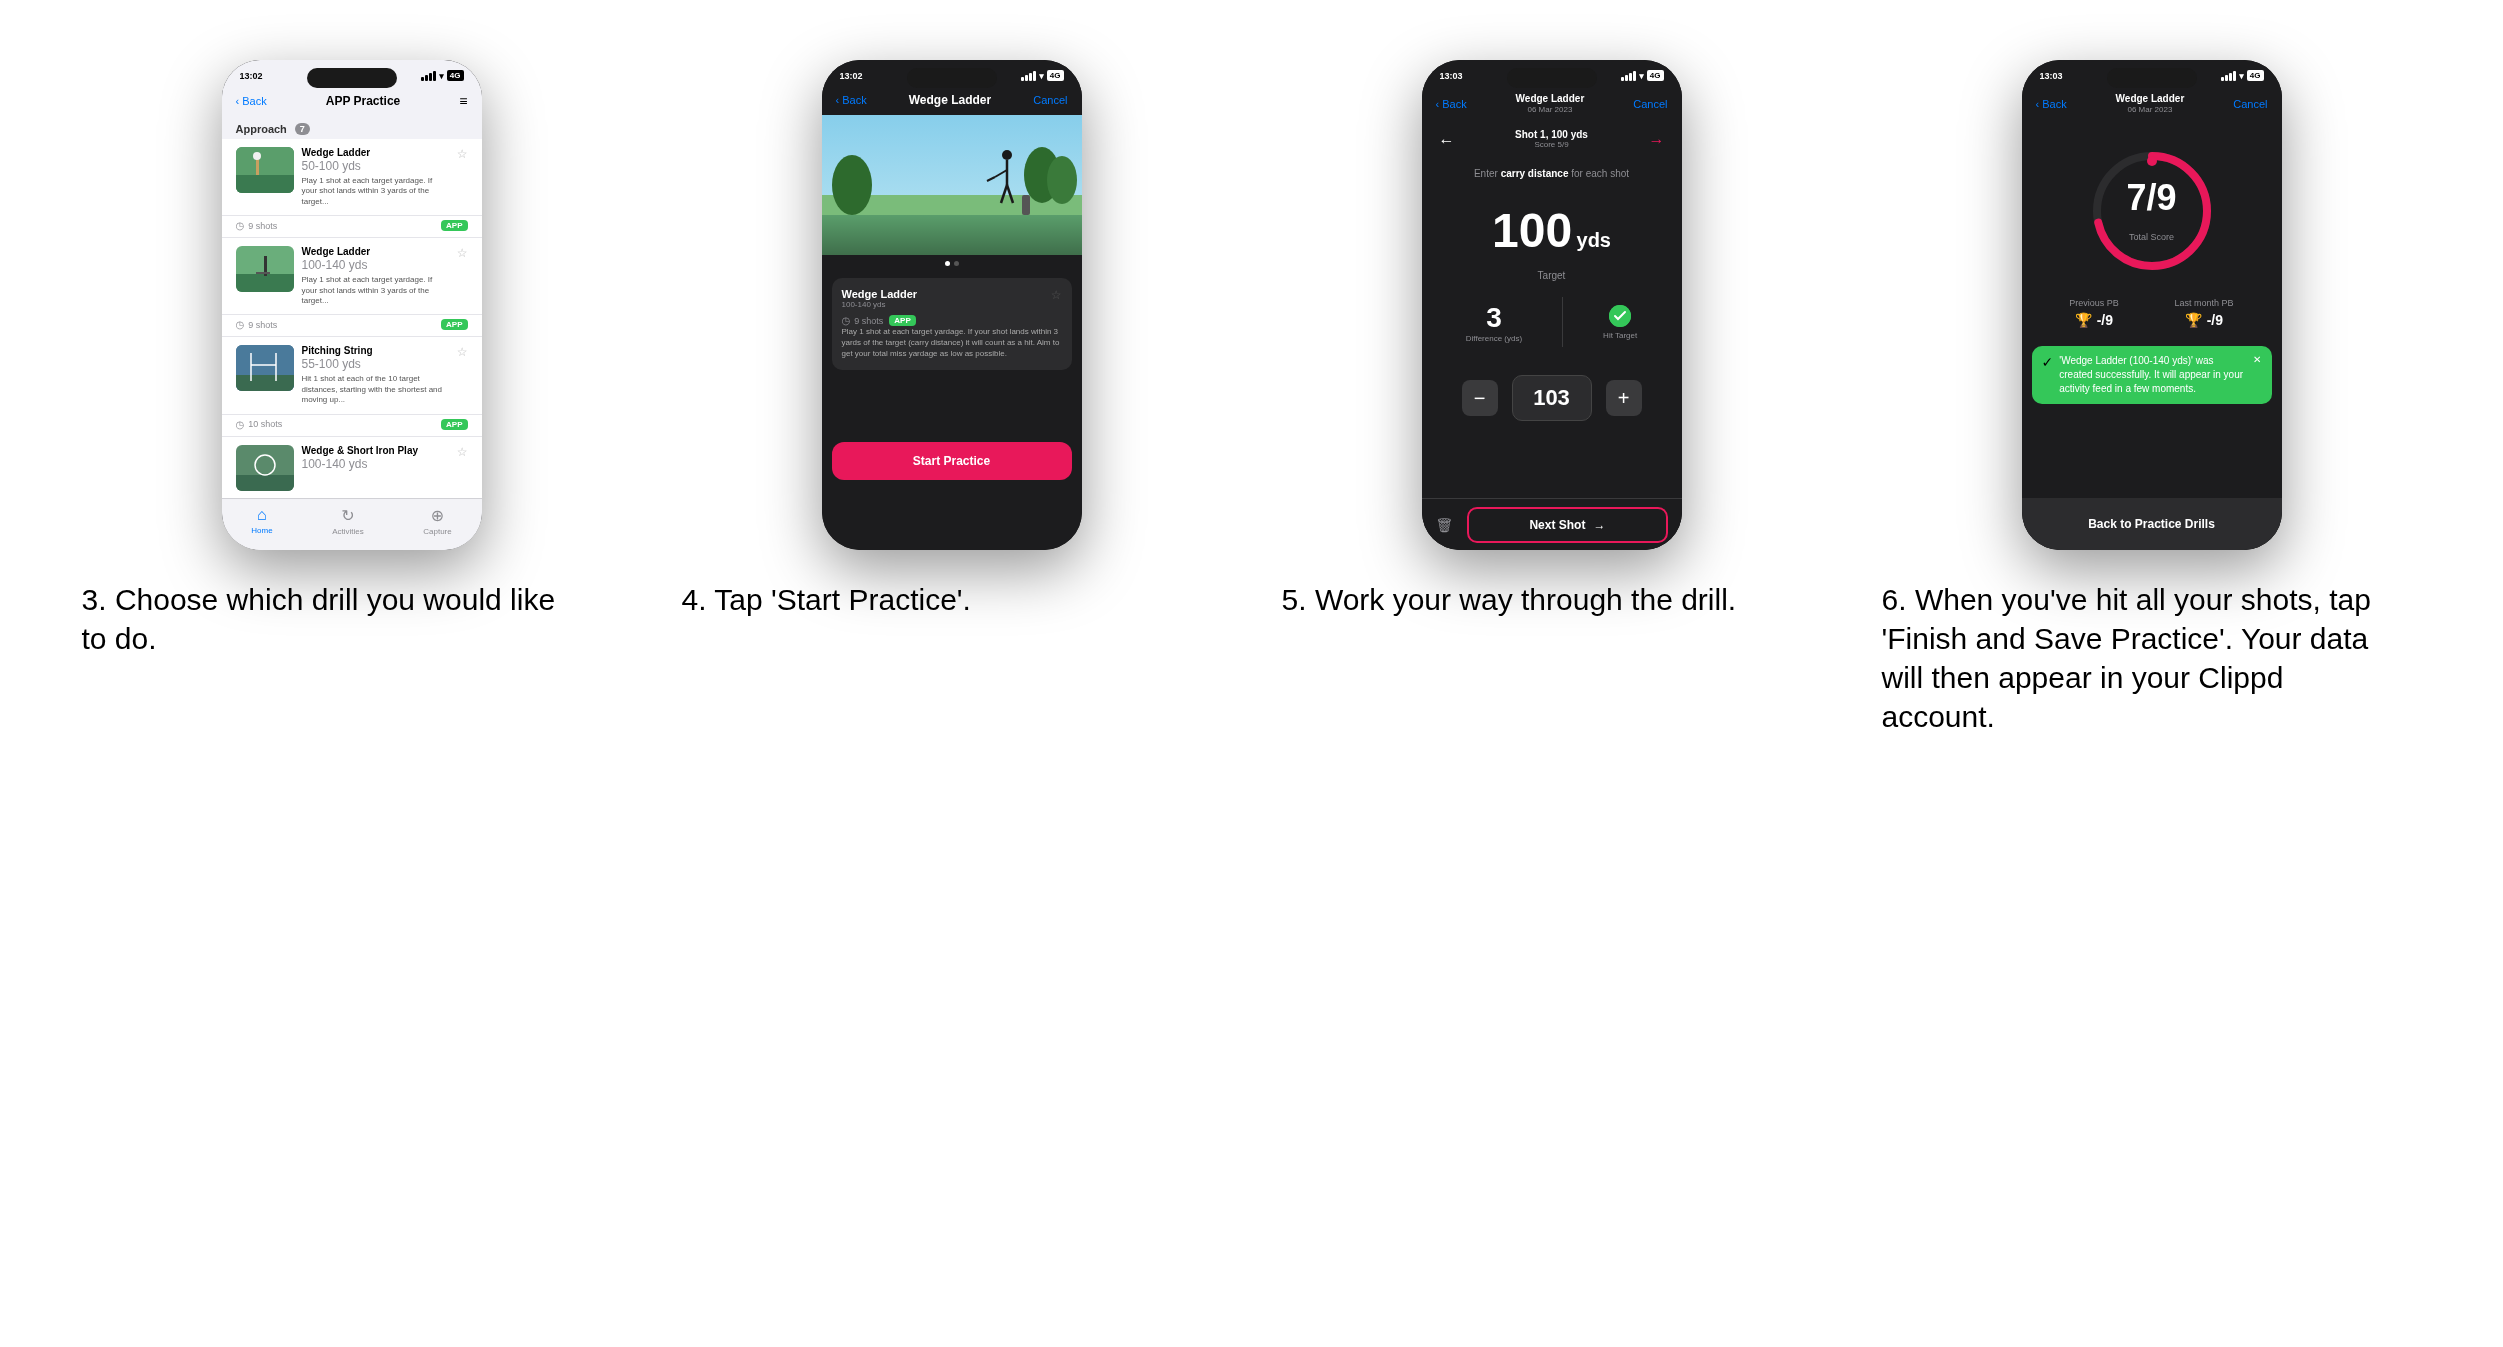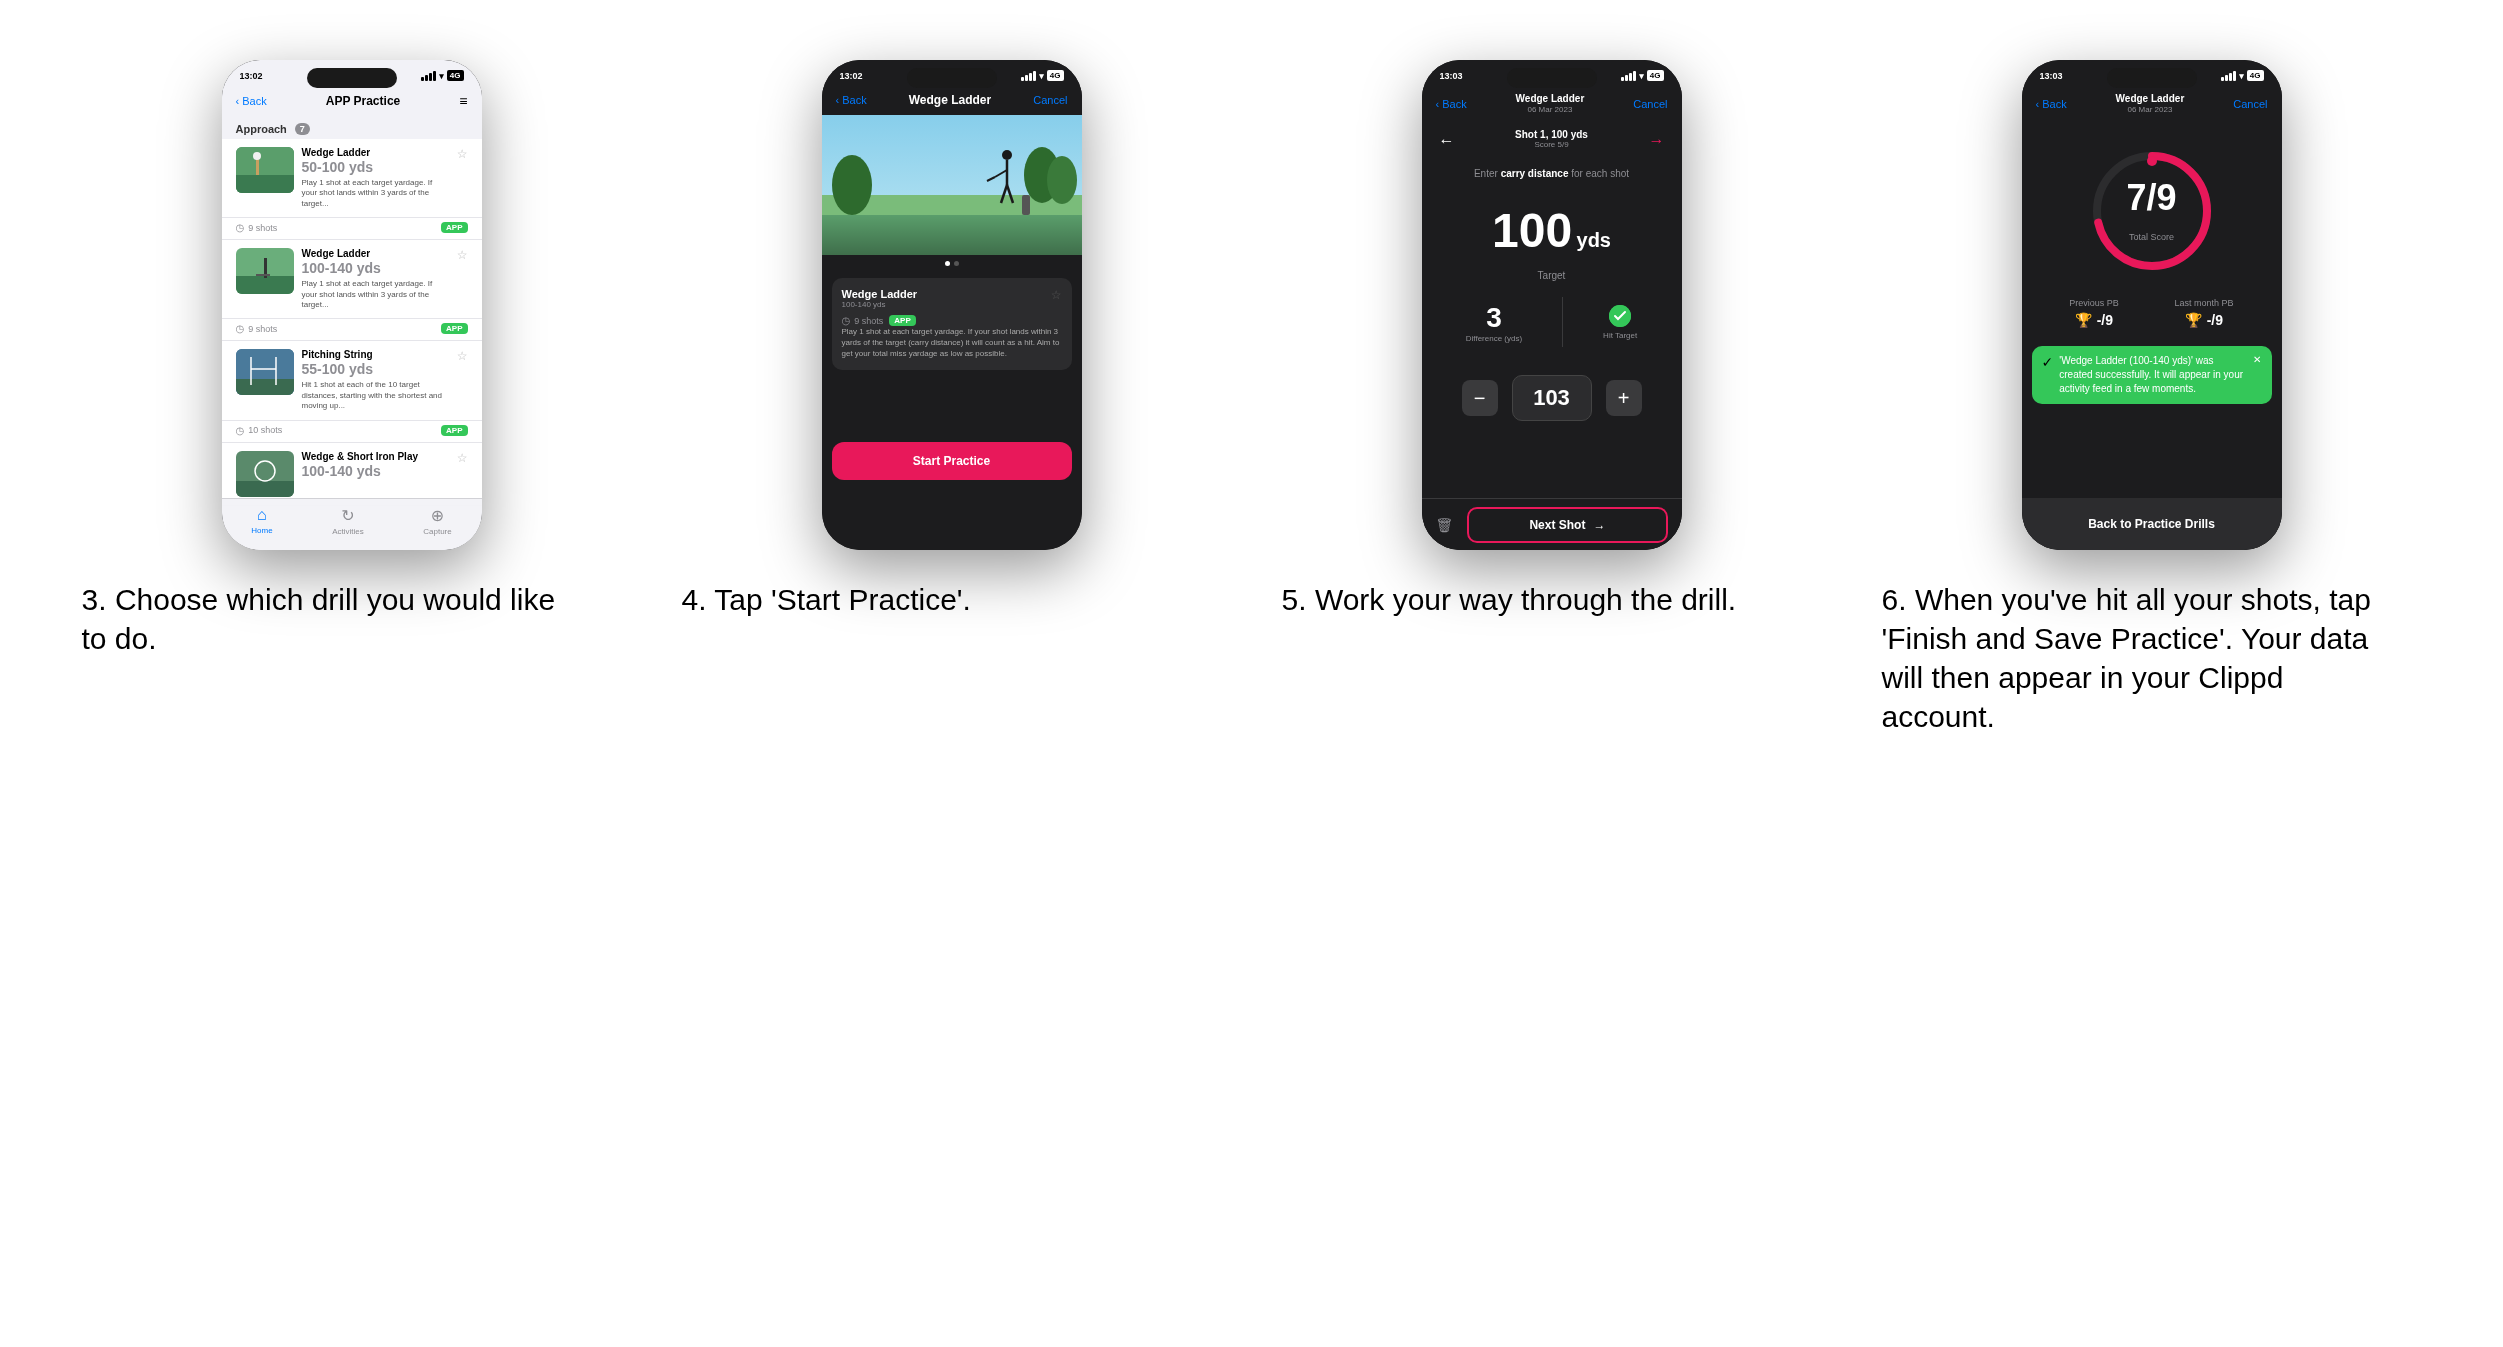--- a/index.html
+++ b/index.html
@@ -147,24 +147,23 @@
       overflow: hidden;
     }
     .drill-info { flex: 1; }
     .drill-name {
       font-size: 10px;
       font-weight: 600;
       color: #000;
       margin-bottom: 1px;
     }
     .drill-range {
-      font-size: 14px;
+      font-size: 12px;
       color: #8e8e93;
       margin-bottom: 3px;
-      font-weight: bold;
     }
     .drill-desc {
       font-size: 8px;
       color: #555;
       line-height: 1.3;
     }
     .drill-footer {
       display: flex;
       align-items: center;
       justify-content: space-between;

